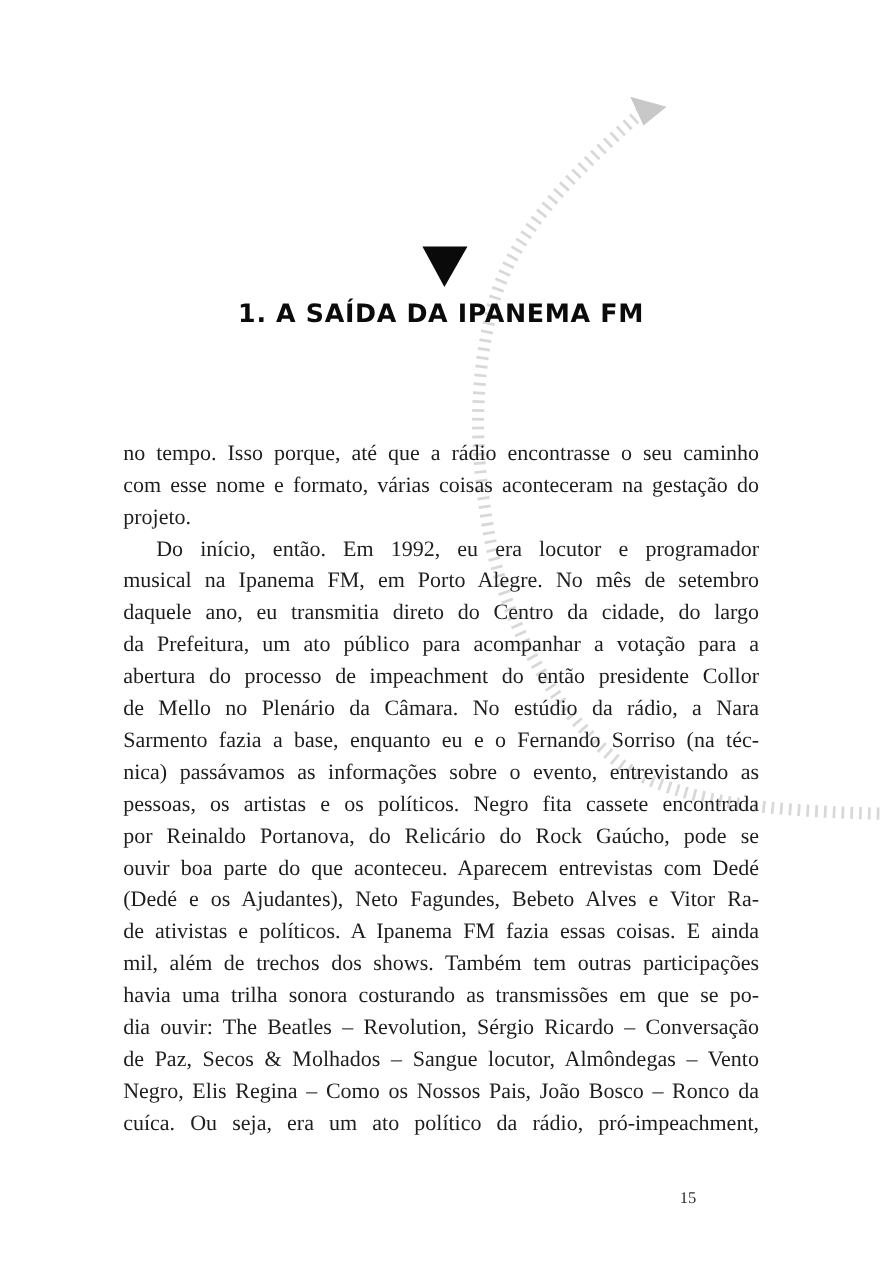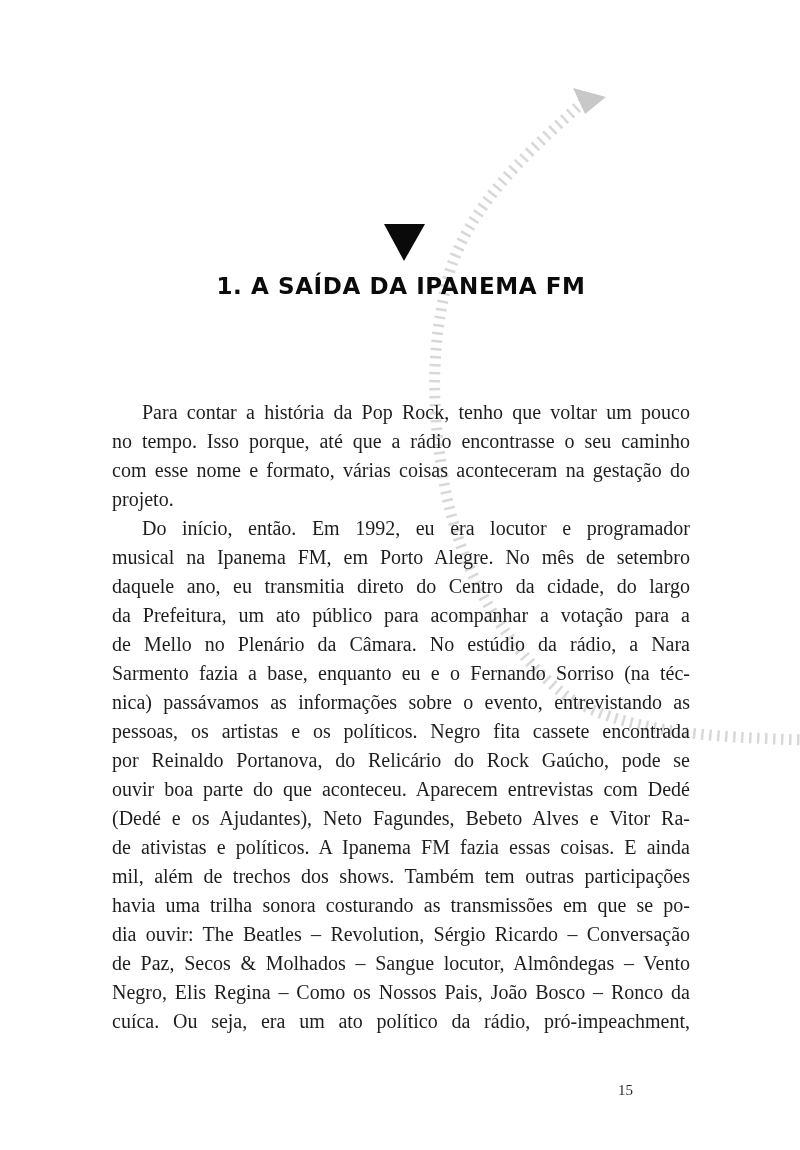--- a/index.html
+++ b/index.html
@@ -61,28 +61,28 @@
            C 432 342, 430 402, 444 482
            C 458 562, 498 642, 566 696
            C 620 730, 700 738, 815 740" fill="none" stroke-width="11" stroke-dasharray="2.5 5.5" stroke-linecap="butt" stroke="#d8d8d8"></path>
   <polygon points="573,88 606,97 585,114" fill="#c8c8c8"></polygon>
   <polygon points="384,224 425,224 404,261" fill="#0a0a0a"></polygon>
 </svg>
 
 <div class="content">
   <div class="chapter-title">1. A SAÍDA DA IPANEMA FM</div>
   <div class="body-text">
-      <div class="line first"><span>Para contar a história da Pop Rock, tenho que voltar um pouco</span></div>
       <div class="line"><span>no tempo. Isso porque, até que a rádio encontrasse o seu caminho</span></div>
       <div class="line"><span>com esse nome e formato, várias coisas aconteceram na gestação do</span></div>
       <div class="line flush"><span>projeto.</span></div>
       <div class="line first"><span>Do início, então. Em 1992, eu era locutor e programador</span></div>
       <div class="line"><span>musical na Ipanema FM, em Porto Alegre. No mês de setembro</span></div>
       <div class="line"><span>daquele ano, eu transmitia direto do Centro da cidade, do largo</span></div>
       <div class="line"><span>da Prefeitura, um ato público para acompanhar a votação para a</span></div>
+      <div class="line"><span>abertura do processo de impeachment do então presidente Collor</span></div>
       <div class="line"><span>de Mello no Plenário da Câmara. No estúdio da rádio, a Nara</span></div>
       <div class="line"><span>Sarmento fazia a base, enquanto eu e o Fernando Sorriso (na téc-</span></div>
       <div class="line"><span>nica) passávamos as informações sobre o evento, entrevistando as</span></div>
       <div class="line"><span>pessoas, os artistas e os políticos. Negro fita cassete encontrada</span></div>
       <div class="line"><span>por Reinaldo Portanova, do Relicário do Rock Gaúcho, pode se</span></div>
       <div class="line"><span>ouvir boa parte do que aconteceu. Aparecem entrevistas com Dedé</span></div>
       <div class="line"><span>(Dedé e os Ajudantes), Neto Fagundes, Bebeto Alves e Vitor Ra-</span></div>
       <div class="line"><span>de ativistas e políticos. A Ipanema FM fazia essas coisas. E ainda</span></div>
       <div class="line"><span>mil, além de trechos dos shows. Também tem outras participações</span></div>
       <div class="line"><span>havia uma trilha sonora costurando as transmissões em que se po-</span></div>

